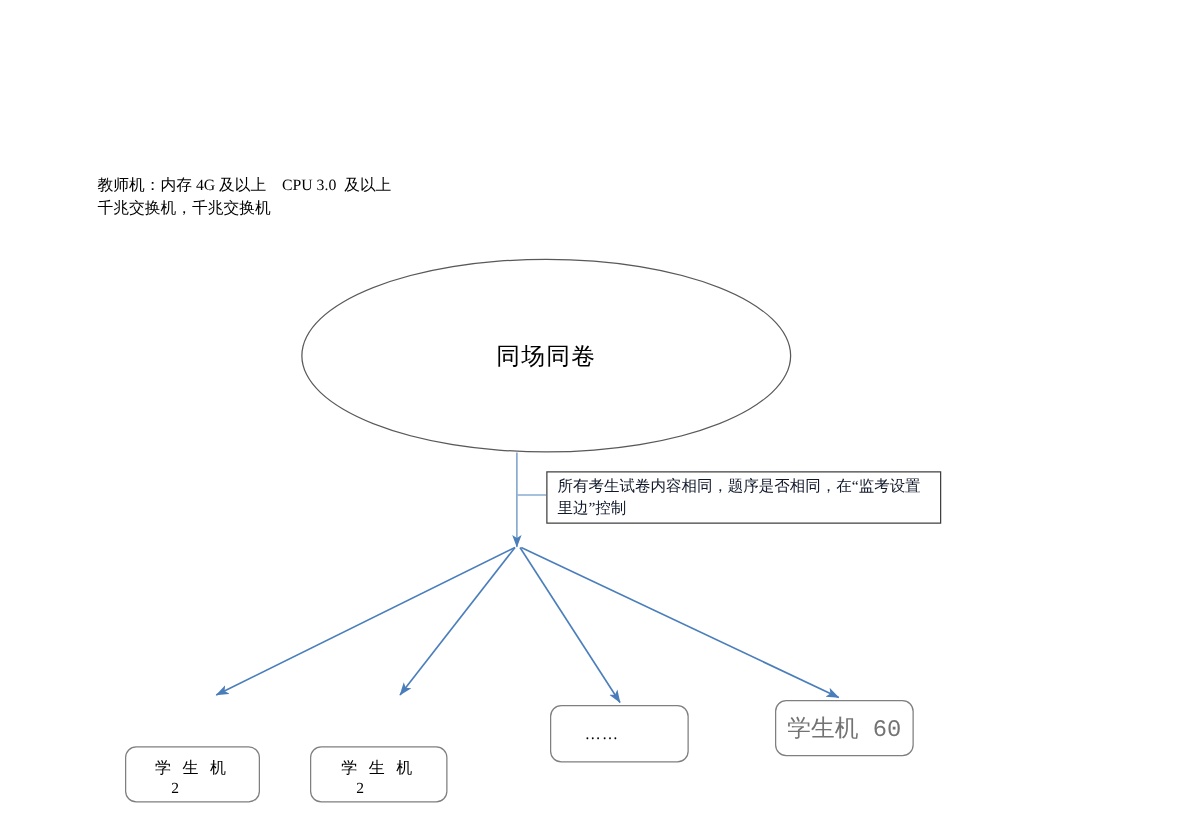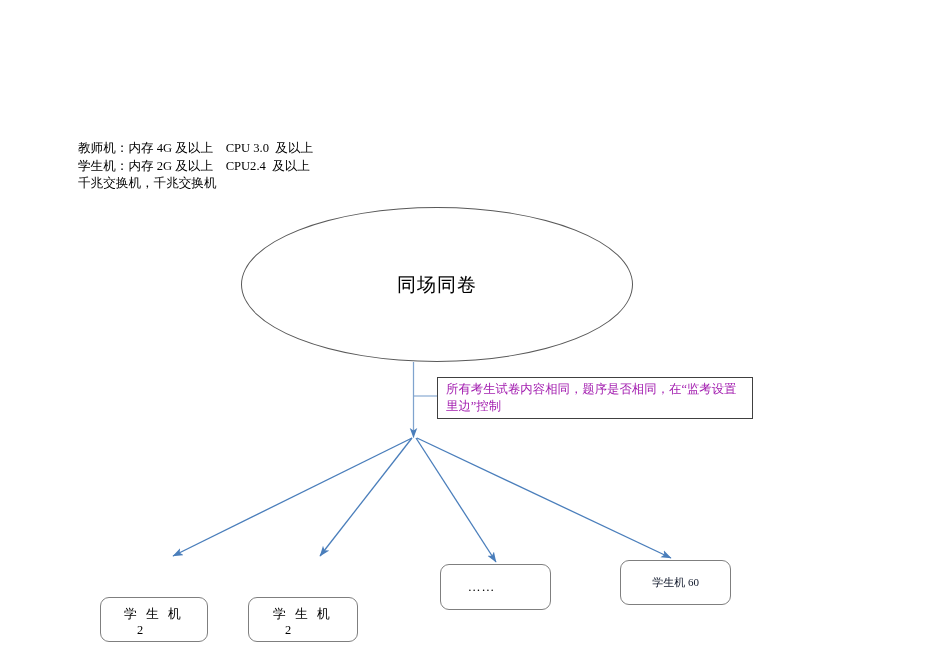--- a/index.html
+++ b/index.html
@@ -62,21 +62,21 @@
     width: 316px;
     min-height: 39px;
     border: 1px solid #404040;
     box-sizing: border-box;
     background: #ffffff;
     padding: 3px 6px 4px 8px;
   }
   #note-box .note-text {
     font-size: 12.4px;
     line-height: 16.5px;
-    color: #a21caf;
+    color: #0f172a;
   }
 
   
   #connectors {
     position: absolute;
     left: 0;
     top: 0;
     width: 950px;
     height: 672px;
     pointer-events: none;
@@ -107,40 +107,40 @@
   .client-box.two-line {
     padding-top: 8px;
     margin-top: 40px;
   }
   .client-box.single-line {
     display: flex;
     align-items: center;
     justify-content: center;
   }
   .client-box .box-single-text {
-    font-size: 11px;
-    color: #0f172a;
+    font-size: 19px;
+    color: #737373;
     text-align: center;
+    font-family: Liberation Mono, monospace;
   }
   .client-box .box-dots {
     font-size: 12.8px;
     color: #000;
     letter-spacing: 1px;
     position: relative;
     left: -14px;
   }
 </style>
 </head>
 <body>
 
 <div id="page">
 
   <div id="spec-text">
     <div class="spec-line">教师机：内存 4G 及以上　CPU 3.0  及以上</div>
-    <div class="spec-line">学生机：内存 2G 及以上　CPU2.4  及以上</div>
     <div class="spec-line">千兆交换机，千兆交换机</div>
   </div>
 
   <div id="ellipse-node">
     <span class="node-label">同场同卷</span>
   </div>
 
   <svg id="connectors" viewBox="0 0 950 672" width="950" height="672">
     <defs>
       <marker id="arrowHead" markerWidth="9" markerHeight="9" refX="7.6" refY="3.2" orient="auto" markerUnits="strokeWidth">

